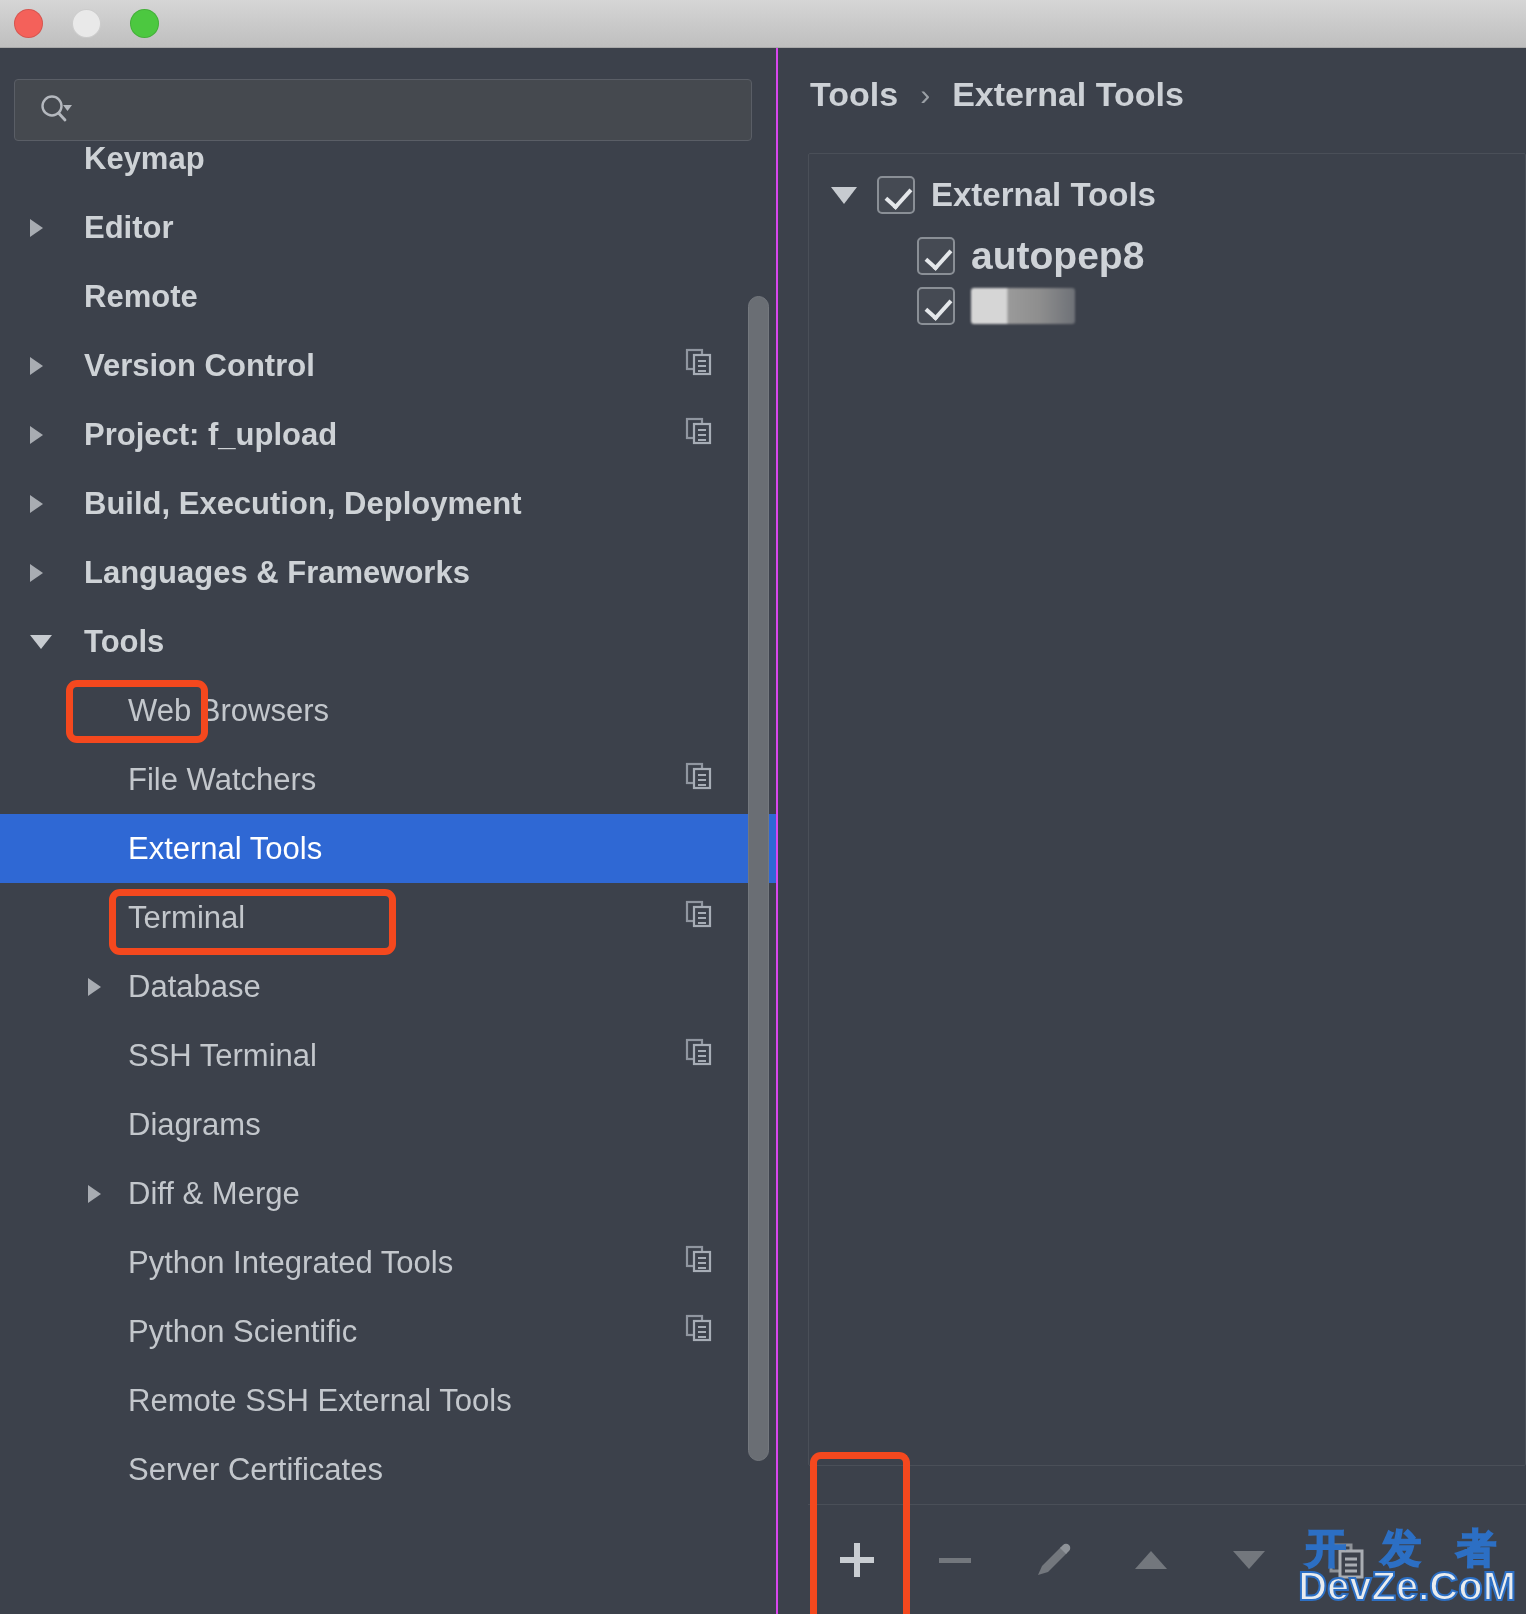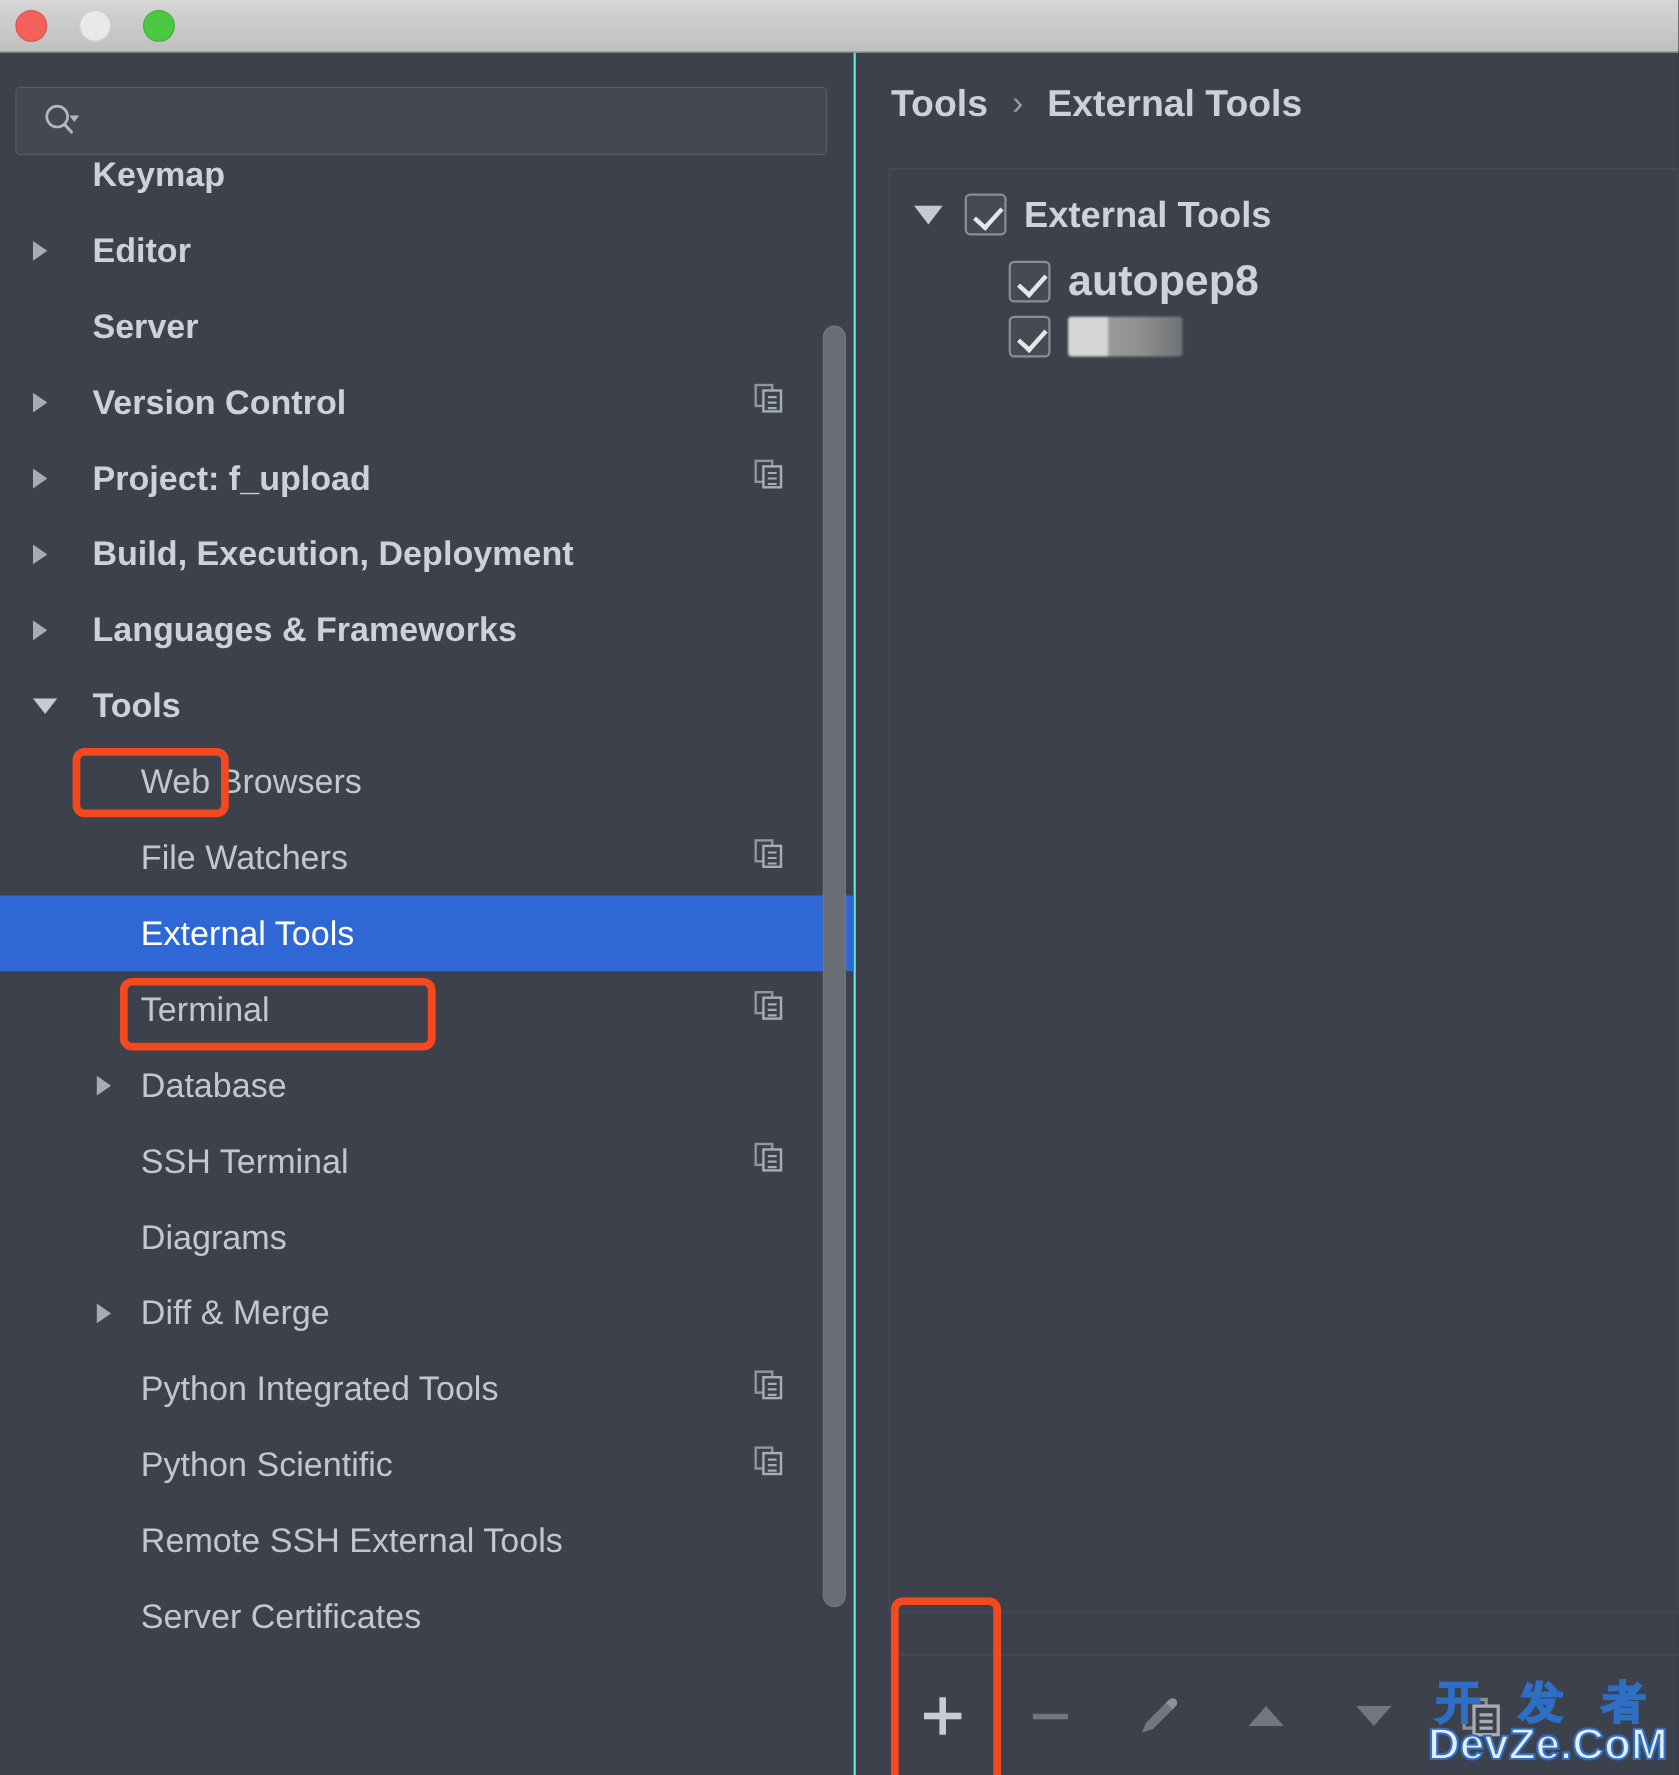--- a/index.html
+++ b/index.html
@@ -29,21 +29,21 @@
   }
   .tl-close  { left: 14px;  background: #F4615A; box-shadow: inset 0 0 0 1px rgba(0,0,0,.12); }
   .tl-min    { left: 72px;  background: #E9E9E9; box-shadow: inset 0 0 0 1px rgba(0,0,0,.12); }
   .tl-max    { left: 130px; background: #4CC840; box-shadow: inset 0 0 0 1px rgba(0,0,0,.12); }
 
   
   .left-pane {
     position: absolute; left: 0; top: 48px;
     width: 778px; height: 1566px;
     background: #3C414B;
-    border-right: 2px solid #5eead4;
+    border-right: 2px solid #d946ef;
     overflow: hidden;
   }
 
   .search-box {
     position: absolute; left: 14px; top: 31px;
     width: 738px; height: 62px;
     background: #45494F;
     border: 1px solid #5A5E66;
     border-radius: 4px;
   }
@@ -215,21 +215,21 @@
 
     <div class="tree" id="sidebar-tree" style="top: 76px;">
         <div class="row bold">
           <span class="label" style="left: 84px;">Keymap</span>
         </div>
         <div class="row bold">
           <span class="arrow" style="left: 30px;"></span>
           <span class="label" style="left: 84px;">Editor</span>
         </div>
         <div class="row bold">
-          <span class="label" style="left: 84px;">Server</span>
+          <span class="label" style="left: 84px;">Remote</span>
         </div>
         <div class="row bold">
           <span class="arrow" style="left: 30px;"></span>
           <span class="label" style="left: 84px;">Version Control</span>
           <span class="copyicon"><svg width="34" height="34" viewBox="0 0 34 34">
               <rect x="5" y="5" width="15" height="19" fill="none" stroke="#9096A0" stroke-width="2.2"></rect>
               <rect x="12" y="10" width="16" height="19" fill="#3C414B" stroke="#A7ADB6" stroke-width="2.2"></rect>
               <line x1="16" y1="16" x2="24" y2="16" stroke="#A7ADB6" stroke-width="2"></line>
               <line x1="16" y1="21" x2="24" y2="21" stroke="#A7ADB6" stroke-width="2"></line>
               <line x1="16" y1="26" x2="24" y2="26" stroke="#A7ADB6" stroke-width="2"></line>

